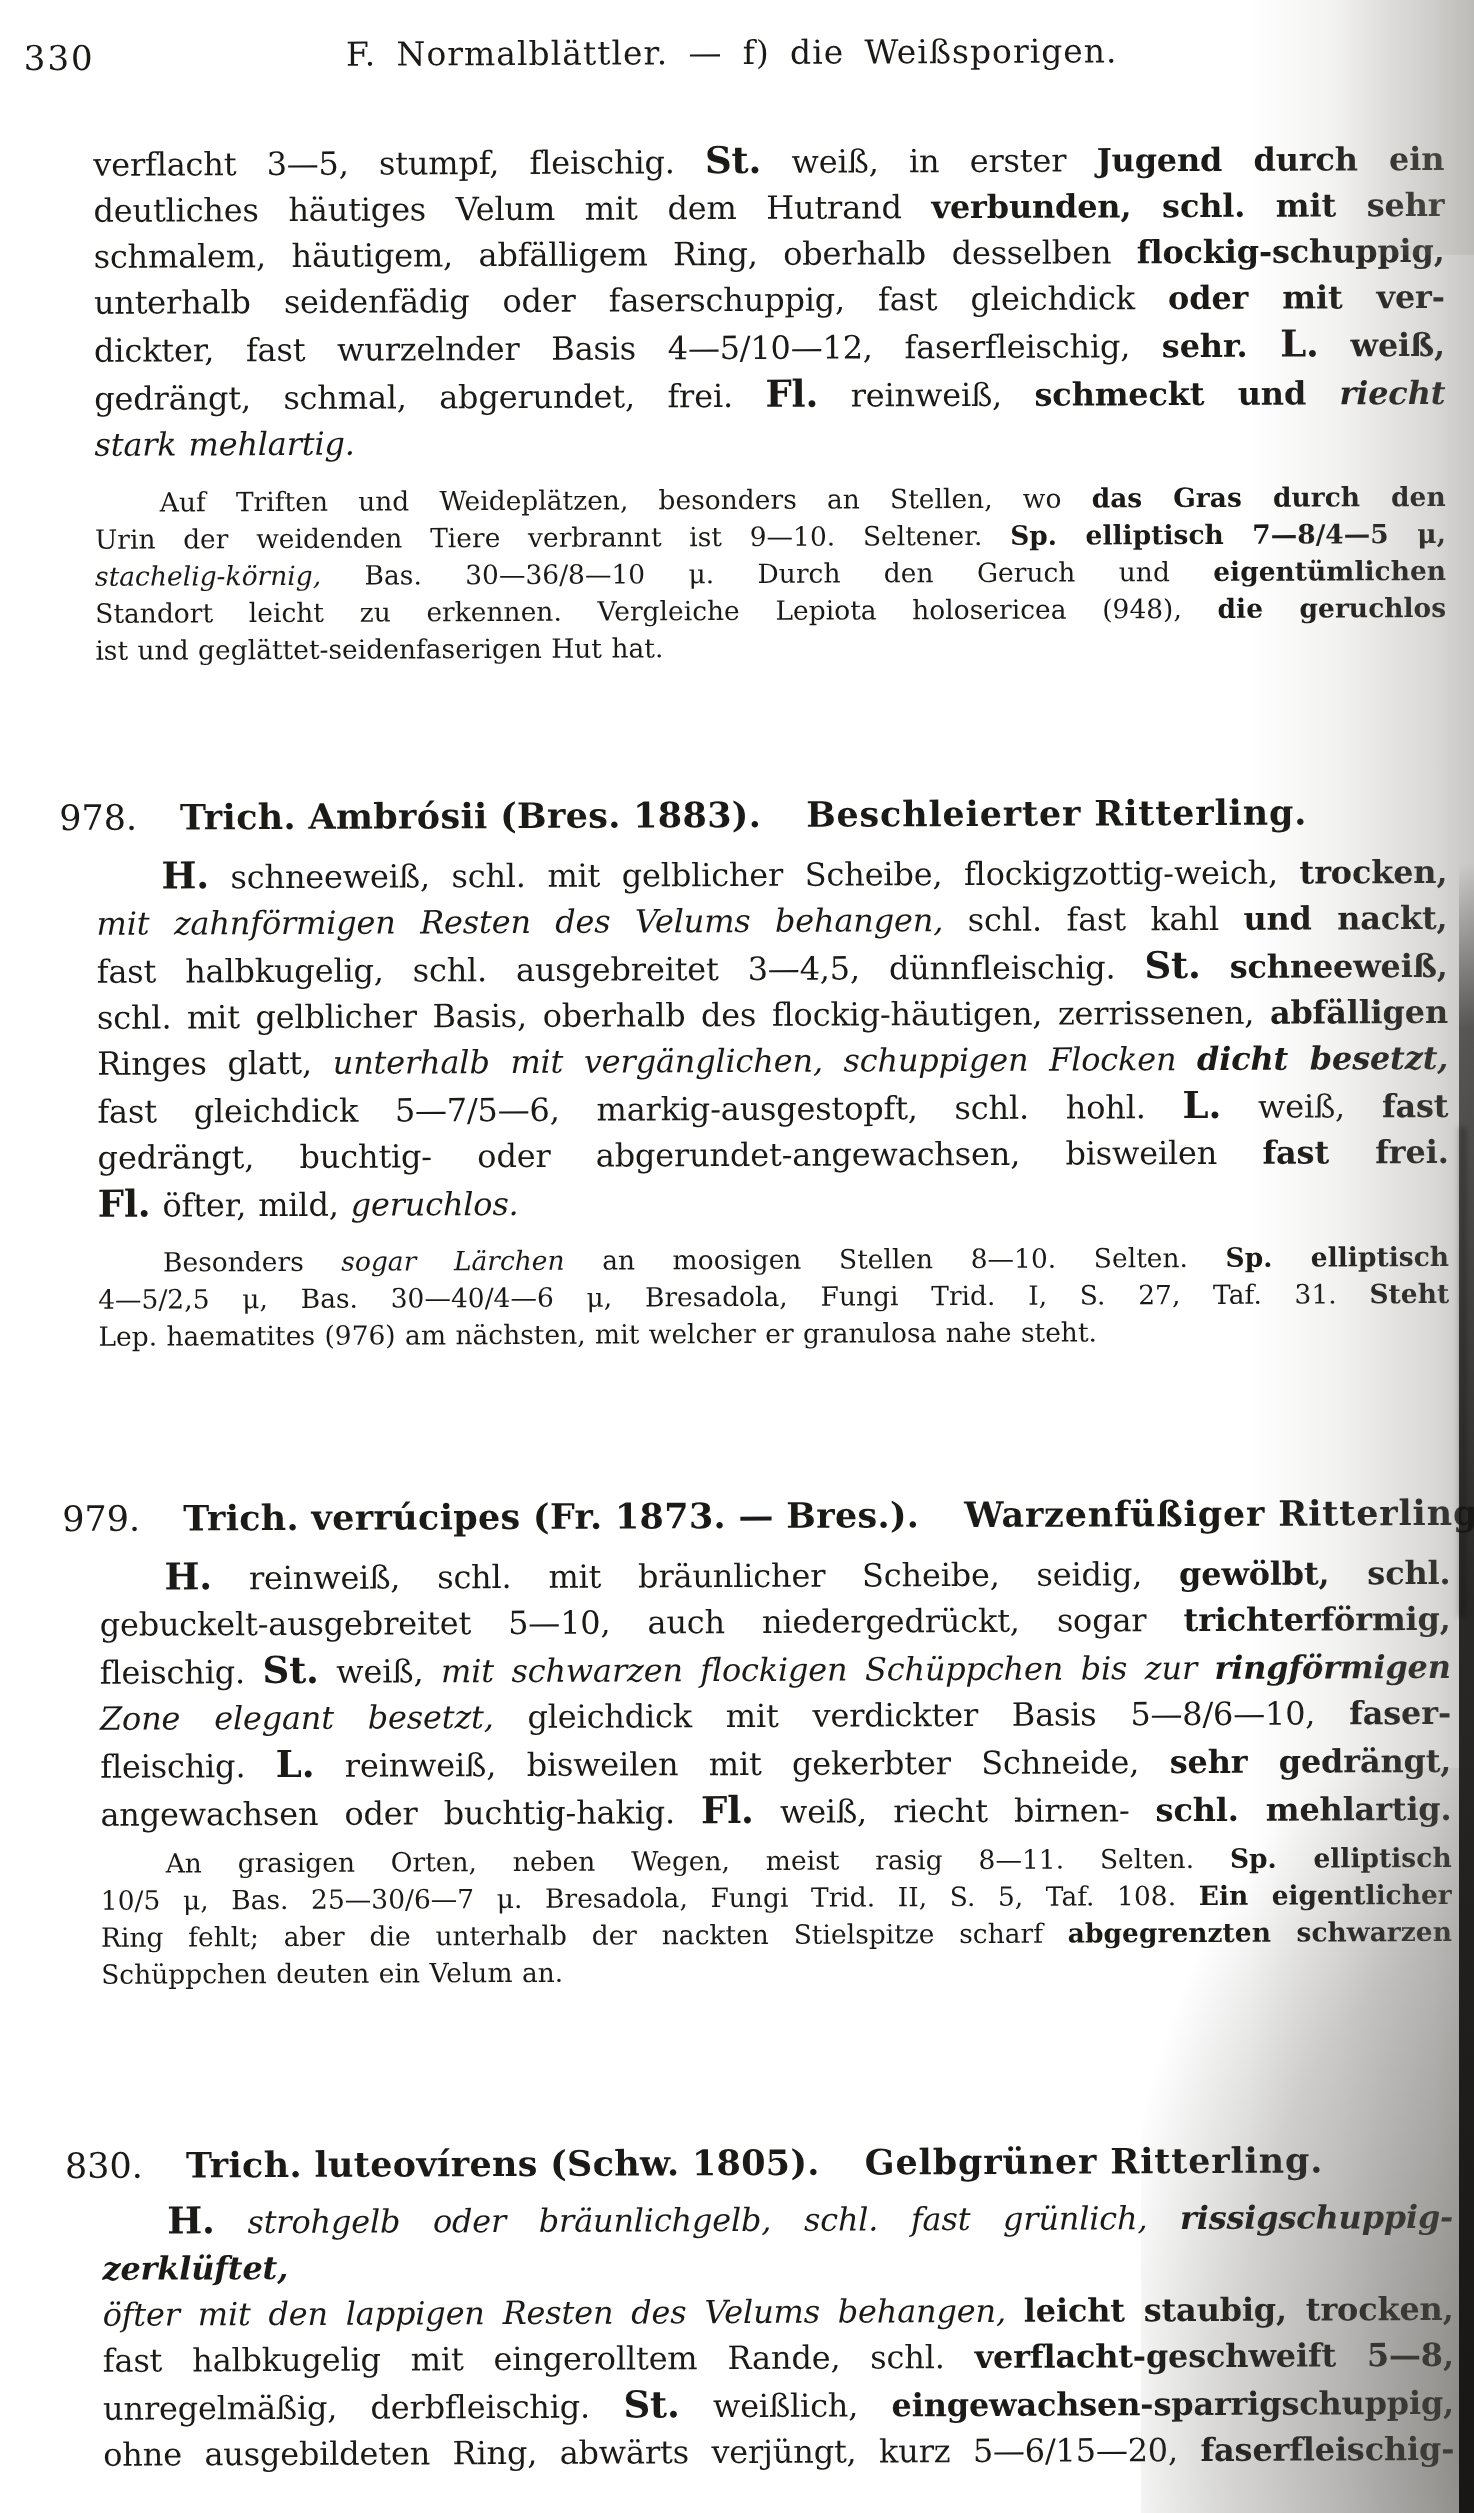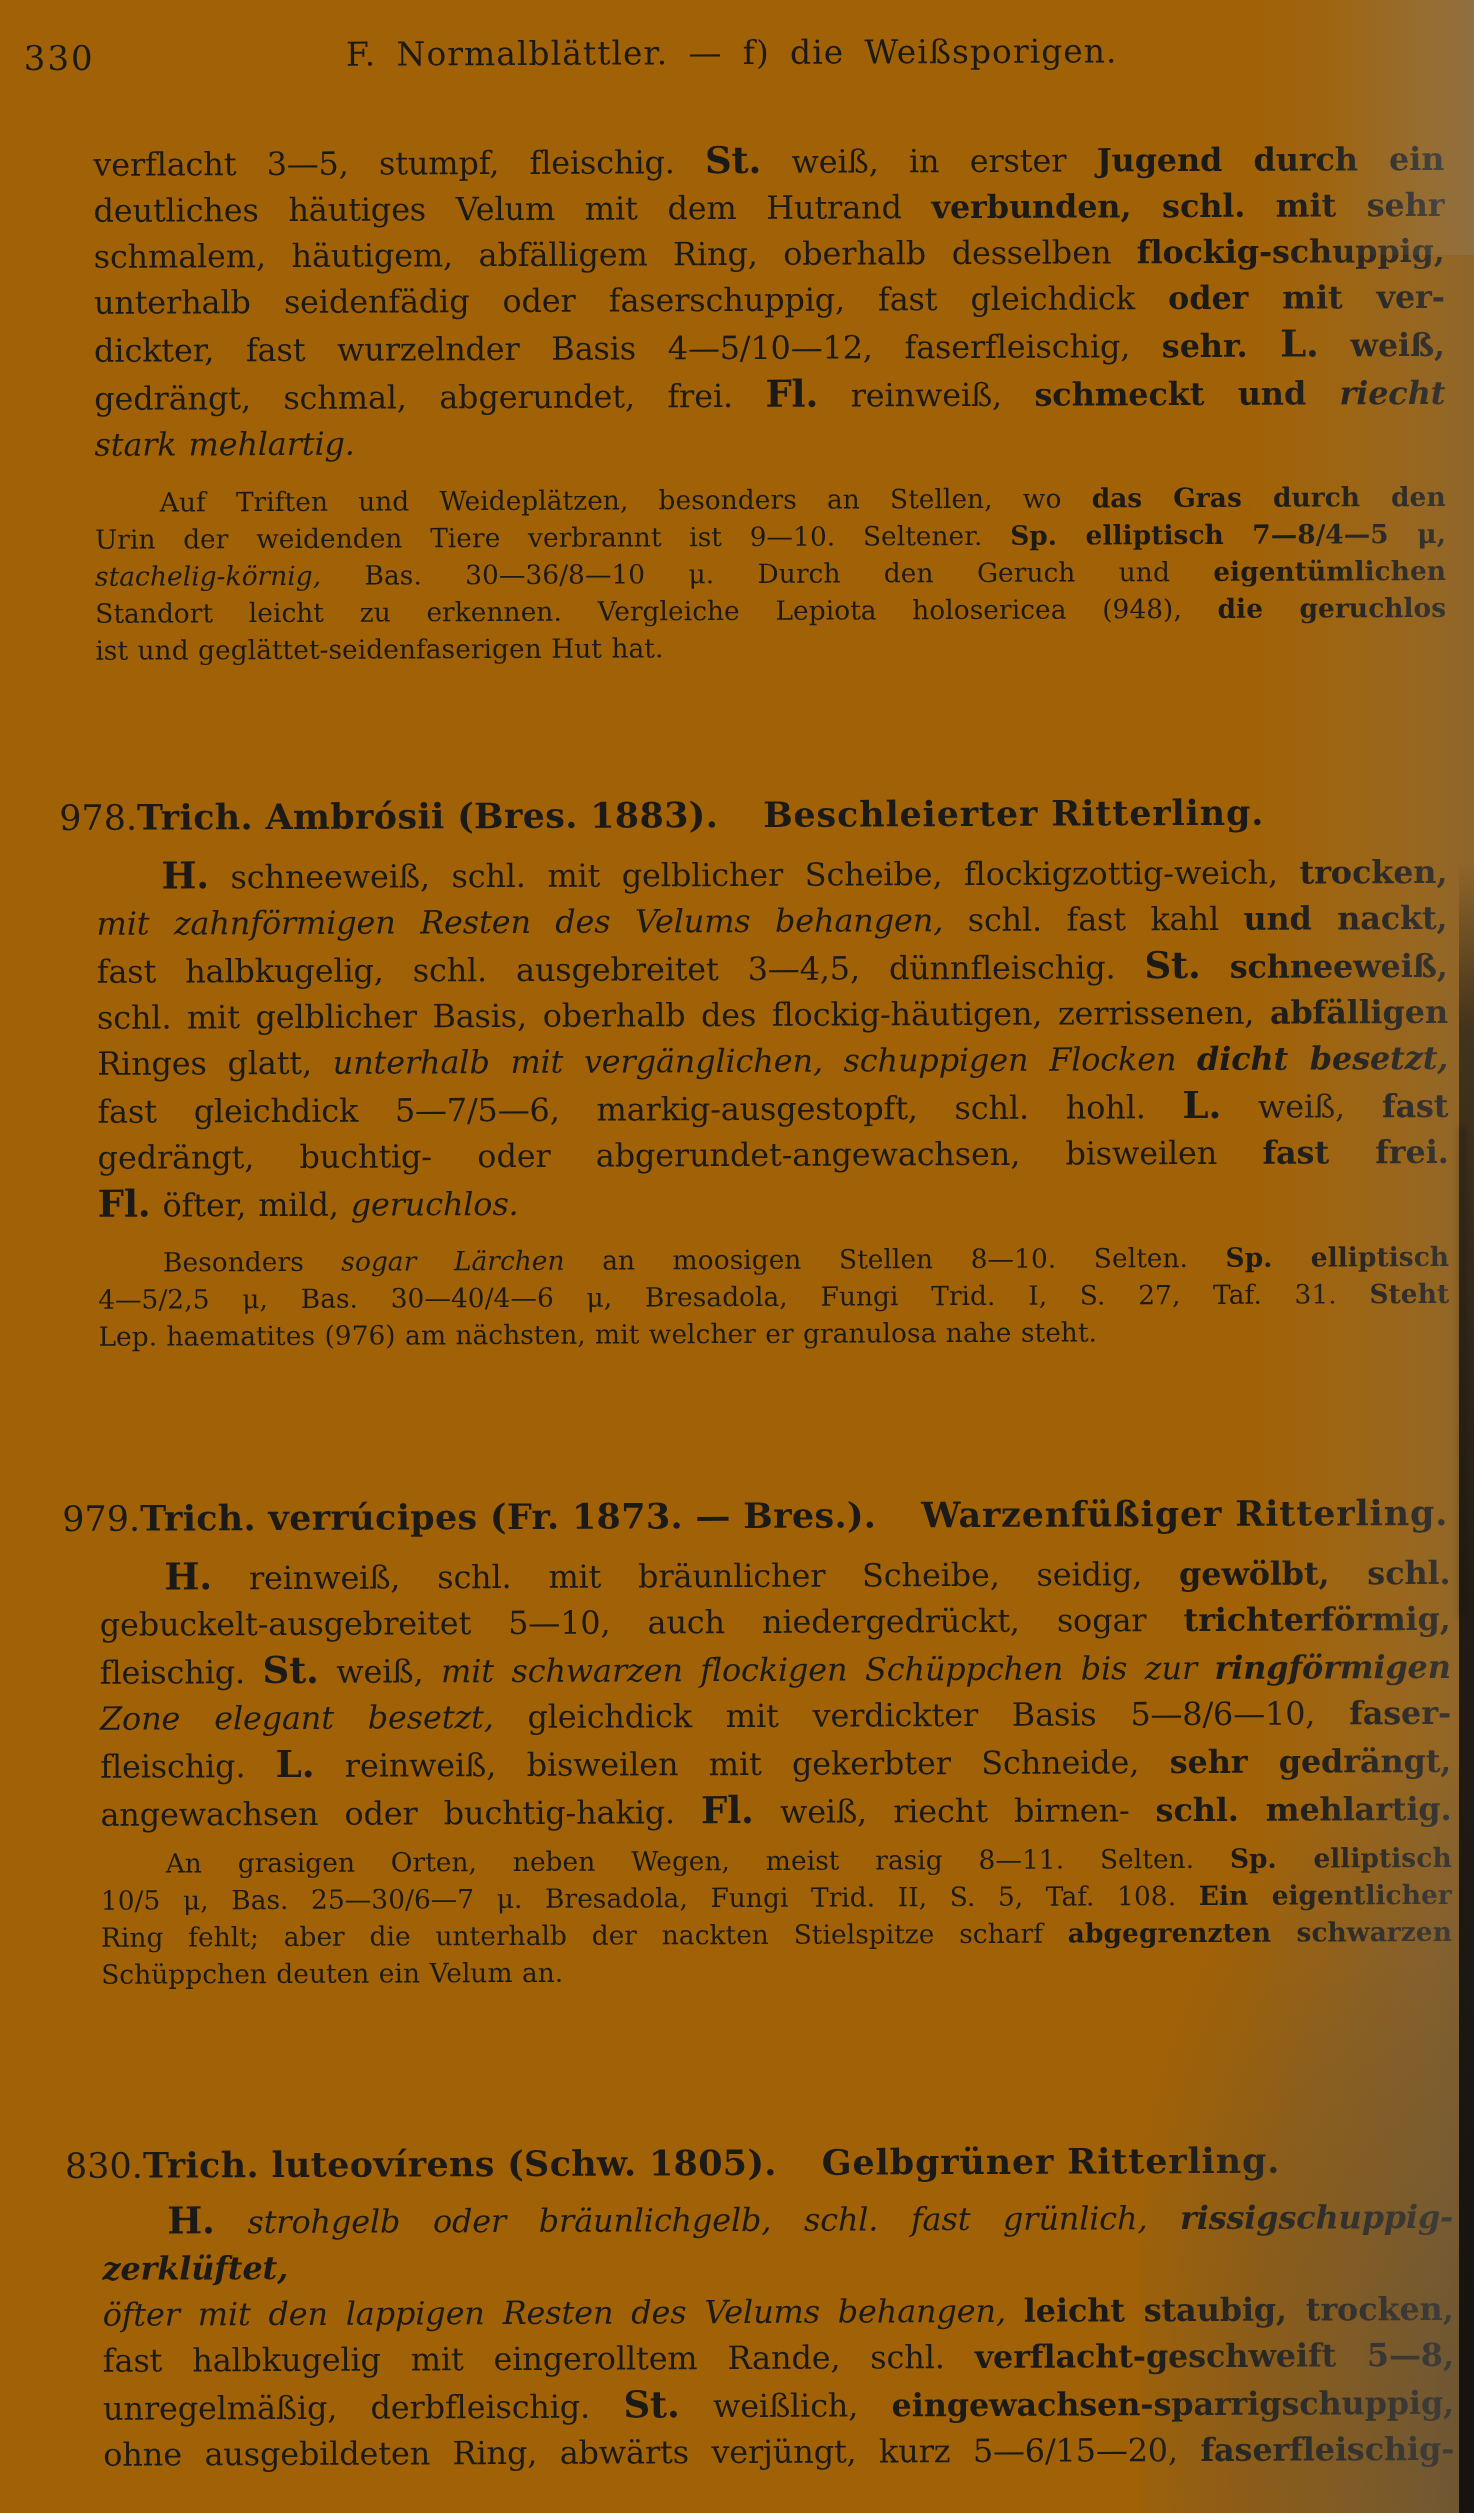--- a/index.html
+++ b/index.html
@@ -1,19 +1,19 @@
 <!DOCTYPE html>
 <html lang="de"><head>
 <meta charset="utf-8">
 <style>
   html,body{margin:0;padding:0;background:#d8d6d2;}
   .page{
     position:relative;
     width:1474px;height:2513px;
-    background:#a16207;
+    background:#ffffff;
     overflow:hidden;
     font-family:"DejaVu Serif","Liberation Serif",serif;
     color:#1c1a17;
   }
   .content{position:absolute;inset:0;transform:rotate(-0.25deg);transform-origin:50% 50%;}
 
   
   .running-head{position:absolute;top:33px;left:0;width:100%;height:51px;}
   .pageno{position:absolute;left:29px;top:2px;font-size:34px;letter-spacing:2px;}
   .head-title{display:block;text-align:center;font-size:33px;word-spacing:8.8px;letter-spacing:1px;}
@@ -25,21 +25,21 @@
   .line{text-align:left;white-space:normal;}
   .line.just{text-align:justify;text-align-last:justify;}
 
   .s-B{font-weight:700;font-size:1.16em;}
   .s-b{font-weight:700;}
   .s-i{font-style:italic;}
   .s-bi{font-weight:700;font-style:italic;}
 
   
   .heading{position:absolute;left:61px;width:1392px;font-size:35px;line-height:45px;white-space:nowrap;}
-  .h-num{font-weight:400;}
+  .h-num{font-weight:400;margin-right:43px;}
   .h-name{font-weight:700;margin-right:45px;letter-spacing:0.3px;}
   .h-vern{font-weight:700;letter-spacing:0.8px;}
 
   
   .b-p1{top:137px;}
   .b-sp1{top:481px;}
   .b-h978{top:792px;}
   .b-p978{top:850px;}
   .b-sp978{top:1241px;}
   .b-h979{top:1493px;}

